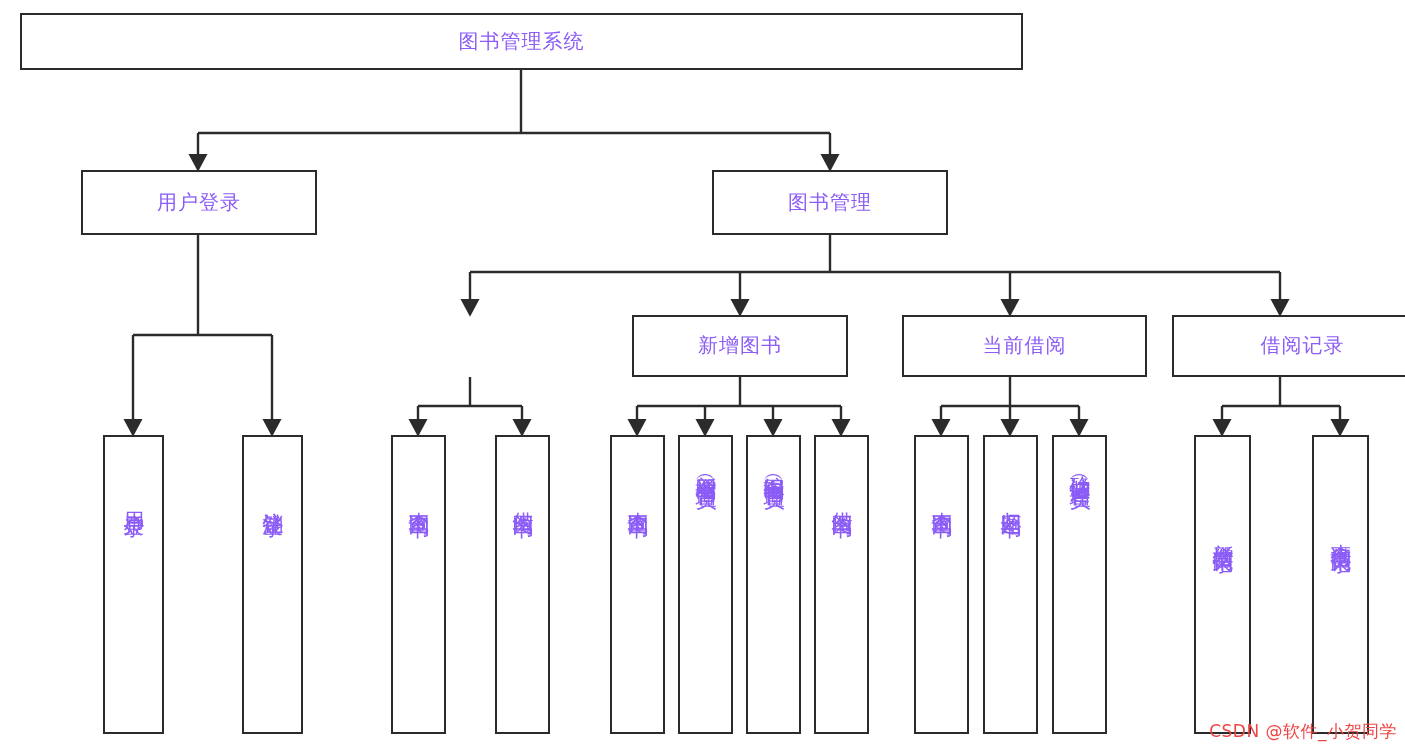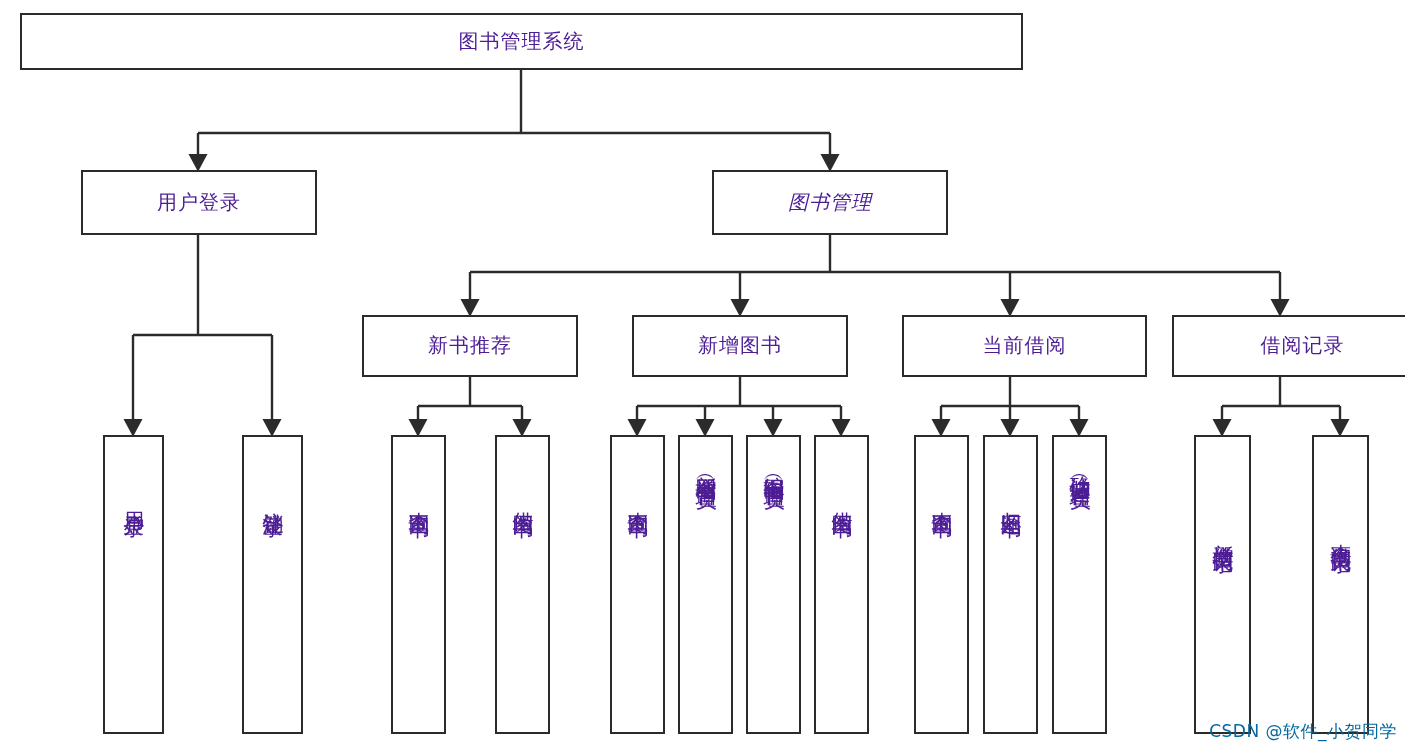--- a/index.html
+++ b/index.html
@@ -31,21 +31,21 @@
     border: 2px solid #2b2b2b;
     background: #ffffff;
     display: flex;
     align-items: center;
     justify-content: center;
     color: #1b1b1b;
   }
   .node .label {
     display: block;
     line-height: 1.18;
-    color: #4c1d95;
+    color: #8b5cf6;
   }
   .node.horizontal .label {
     font-size: 20px;
     letter-spacing: 1px;
     white-space: nowrap;
   }
   .node.vertical {
     align-items: flex-start;
     justify-content: center;
     padding-top: 2px;
@@ -66,21 +66,21 @@
     margin-top: 20px;
   }
   .node.vertical.uplow .label {
     margin-top: 56px;
   }
   #watermark {
     position: absolute;
     right: 8px;
     bottom: 4px;
     font-size: 17px;
-    color: #0369a1;
+    color: #ef4444;
     letter-spacing: 0.5px;
     white-space: nowrap;
     pointer-events: none;
   }
 </style>
 </head>
 <body>
 
 <div id="diagram-root">
 
@@ -134,27 +134,24 @@
     </g>
   </svg>
 
   <div class="node horizontal" style="left:20px; top:13px; width:1003px; height:57px;">
     <span class="label">图书管理系统</span>
   </div>
 
   <div class="node horizontal" style="left:81px; top:170px; width:236px; height:65px;">
     <span class="label">用户登录</span>
   </div>
-  <div class="node horizontal" style="left:712px; top:170px; width:236px; height:65px;font-style:italic;">
+  <div class="node horizontal" style="left:712px; top:170px; width:236px; height:65px;">
     <span class="label">图书管理</span>
   </div>
 
-  <div class="node horizontal" style="left:362px; top:315px; width:216px; height:62px;">
-    <span class="label">新书推荐</span>
-  </div>
   <div class="node horizontal" style="left:632px; top:315px; width:216px; height:62px;">
     <span class="label">新增图书</span>
   </div>
   <div class="node horizontal" style="left:902px; top:315px; width:245px; height:62px;">
     <span class="label">当前借阅</span>
   </div>
   <div class="node horizontal" style="left:1172px; top:315px; width:261px; height:62px;">
     <span class="label">借阅记录</span>
   </div>
 

